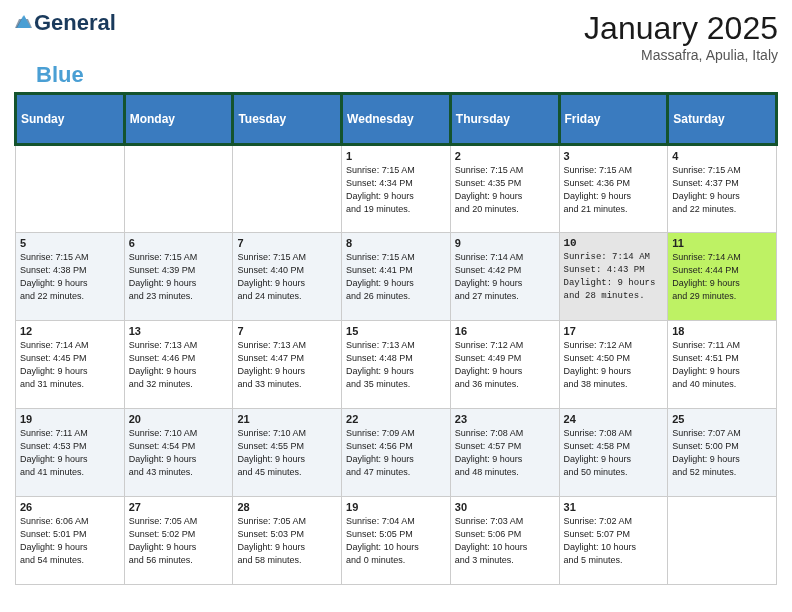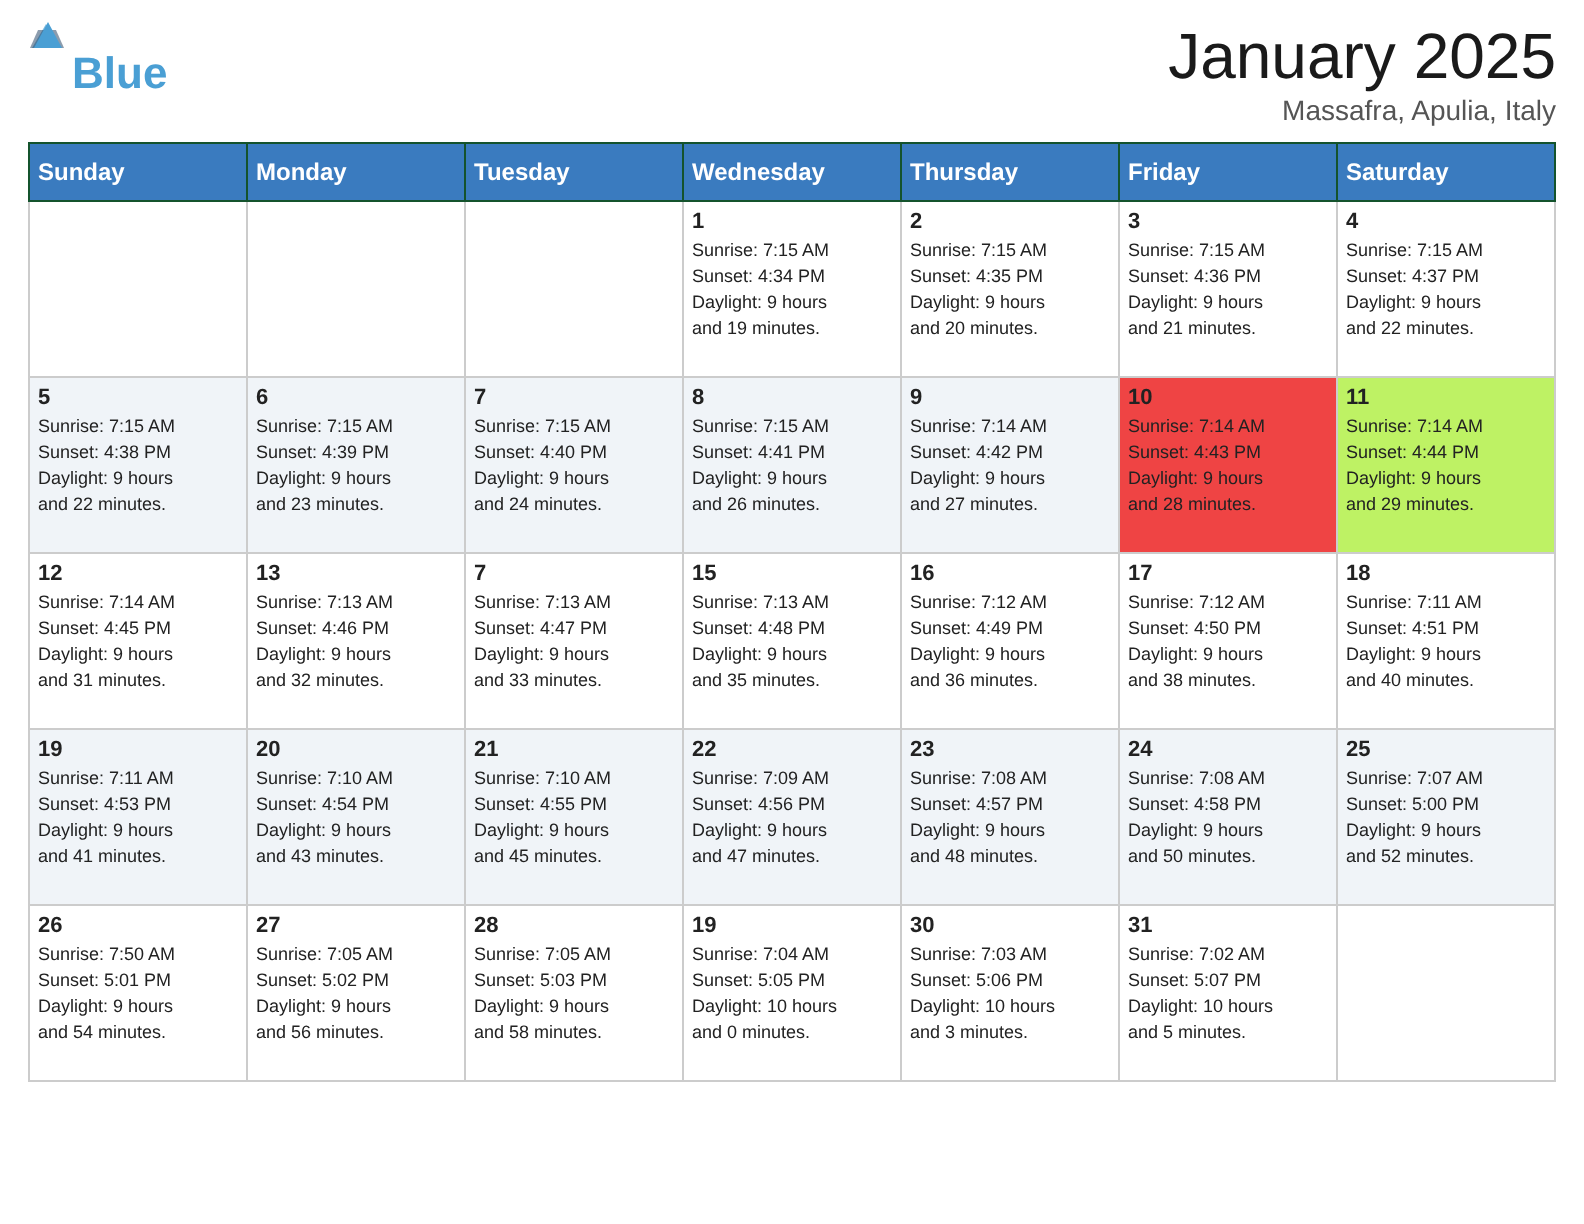--- a/index.html
+++ b/index.html
@@ -42,23 +42,23 @@
     .calendar {
       width: 100%;
       border-collapse: collapse;
       table-layout: fixed;
     }
     .calendar th {
       background: #3a7bbf;
       color: #fff;
       font-size: 12px;
       font-weight: bold;
-      padding: 7px 4px;
+      padding: 17px 4px;
       text-align: left;
-      border: 1px solid #14532d;
+      border: 3px solid #14532d;
     }
     .calendar td {
       border: 1px solid #ccc;
       vertical-align: top;
       padding: 4px 4px;
       height: 88px;
       font-size: 9.5px;
       color: #222;
       background: #fff;
     }
@@ -97,22 +97,23 @@
 <div class="page">
   <div class="header">
     <div class="logo">
       <div class="logo-row">
         <svg class="logo-icon" viewBox="0 0 36 36">
           <rect x="0" y="0" width="36" height="36" fill="none"></rect>
           <polygon points="18,4 32,28 4,28" fill="#4a9fd4" opacity="0.7"></polygon>
           <polygon points="10,10 28,10 36,28 2,28" fill="#1a3a5c" opacity="0.5"></polygon>
           <polygon points="20,2 34,28 6,28" fill="#4a9fd4"></polygon>
         </svg>
+        <span style="font-size:22px;font-weight:bold;color:#1a3a5c;">General</span>
       </div>
-      <div style="margin-left:22px;">
+      <div style="margin-left:22px;margin-top:30px;">
         <span style="font-size:22px;font-weight:bold;color:#4a9fd4;line-height:0.8;display:block;">Blue</span>
       </div>
     </div>
     <div class="title-block">
       <div class="month-title">January 2025</div>
       <div class="location">Massafra, Apulia, Italy</div>
     </div>
   </div>
 
   <table class="calendar">
@@ -190,21 +191,21 @@
 Daylight: 9 hours
 and 26 minutes.</div>
           </td>
           <td style="background: rgb(240, 244, 248);">
             <span class="day-num">9</span>
             <div class="day-info" style="white-space: pre-line;">Sunrise: 7:14 AM
 Sunset: 4:42 PM
 Daylight: 9 hours
 and 27 minutes.</div>
           </td>
-          <td style="background: #ef4444;">
+          <td style="background: #e5e5e5; font-family: Liberation Mono, monospace;">
             <span class="day-num">10</span>
             <div class="day-info" style="white-space: pre-line;">Sunrise: 7:14 AM
 Sunset: 4:43 PM
 Daylight: 9 hours
 and 28 minutes.</div>
           </td>
           <td style="background: #bef264;">
             <span class="day-num">11</span>
             <div class="day-info" style="white-space: pre-line;">Sunrise: 7:14 AM
 Sunset: 4:44 PM
@@ -310,21 +311,21 @@
             <span class="day-num">25</span>
             <div class="day-info" style="white-space: pre-line;">Sunrise: 7:07 AM
 Sunset: 5:00 PM
 Daylight: 9 hours
 and 52 minutes.</div>
           </td>
         </tr>
         <tr>
           <td>
             <span class="day-num">26</span>
-            <div class="day-info" style="white-space: pre-line;">Sunrise: 7:50 AM
+            <div class="day-info" style="white-space: pre-line;">Sunrise: 6:06 AM
 Sunset: 5:01 PM
 Daylight: 9 hours
 and 54 minutes.</div>
           </td>
           <td>
             <span class="day-num">27</span>
             <div class="day-info" style="white-space: pre-line;">Sunrise: 7:05 AM
 Sunset: 5:02 PM
 Daylight: 9 hours
 and 56 minutes.</div>

